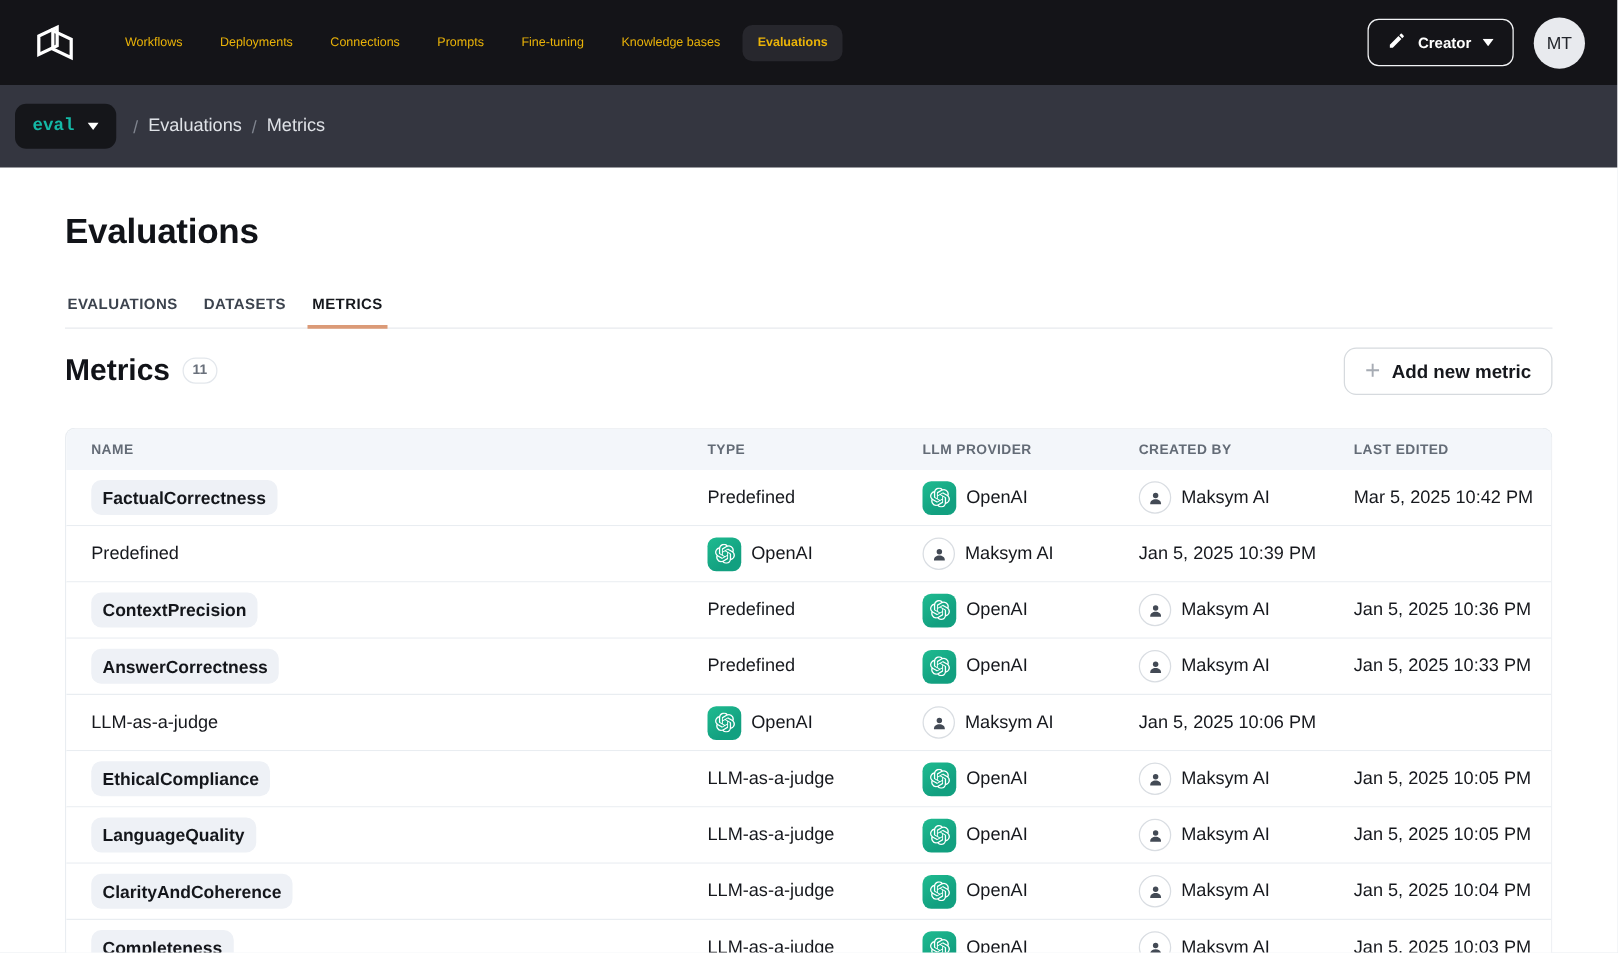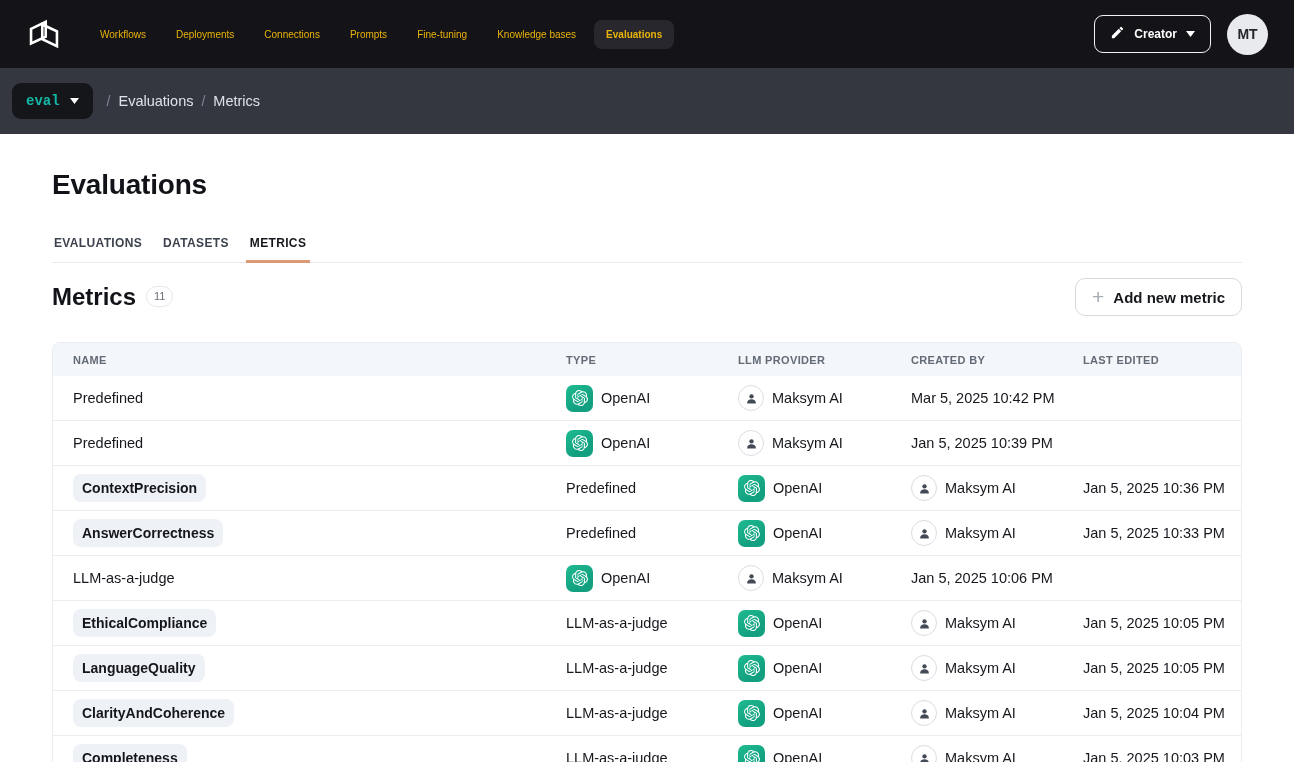--- a/index.html
+++ b/index.html
@@ -42,21 +42,21 @@
     font-weight: 600;
     height: 38px;
     padding: 0 15px;
     cursor: pointer;
   }
   .caret-icon { display: inline-flex; }
   .avatar {
     width: 41px; height: 41px; border-radius: 50%;
     background: #e8eaee;
     color: #23262c;
-    font-size: 14px; font-weight: 700;
+    font-size: 14px; font-weight: 400;
     display: flex; align-items: center; justify-content: center;
     cursor: pointer;
   }
 
   
   .breadcrumb-bar {
     height: 66px;
     background: #343640;
     display: flex;
     align-items: center;
@@ -119,21 +119,21 @@
     justify-content: space-between;
   }
   .section-left { display: flex; align-items: center; gap: 10px; }
   .section-title { font-size: 24px; font-weight: 700; color: #111318; }
   .count-badge {
     min-width: 27px; height: 21px;
     border: 1px solid #e3e7ec;
     border-radius: 11px;
     color: #69707b;
     font-size: 11px;
-    font-weight: 400;
+    font-weight: 700;
     display: inline-flex;
     align-items: center;
     justify-content: center;
     padding: 0 7px;
     transform: translateY(-1px);
   }
   .add-btn {
     display: flex; align-items: center; gap: 9px;
     background: #ffffff;
     border: 1px solid #d6dade;
@@ -279,20 +279,23 @@
   <div class="table">
     <div class="thead">
       <div>NAME</div>
       <div>TYPE</div>
       <div>LLM PROVIDER</div>
       <div>CREATED BY</div>
       <div>LAST EDITED</div>
     </div>
     <div id="tbody">
   <div class="trow">
+    <div class="cell">
+      <span class="name-chip">FactualCorrectness</span>
+    </div>
     <div class="cell">Predefined</div>
     <div class="cell provider-cell">
       <span class="openai-badge">
         <svg width="16" height="16" viewBox="0 0 24 24" fill="#ffffff">
           <path d="M22.2819 9.8211a5.9847 5.9847 0 0 0-.5157-4.9108 6.0462 6.0462 0 0 0-6.5098-2.9A6.0651 6.0651 0 0 0 4.9807 4.1818a5.9847 5.9847 0 0 0-3.9977 2.9 6.0462 6.0462 0 0 0 .7427 7.0966 5.98 5.98 0 0 0 .511 4.9107 6.051 6.051 0 0 0 6.5146 2.9001A5.9847 5.9847 0 0 0 13.2599 24a6.0557 6.0557 0 0 0 5.7718-4.2058 5.9894 5.9894 0 0 0 3.9977-2.9001 6.0557 6.0557 0 0 0-.7475-7.073zm-9.022 12.6081a4.4755 4.4755 0 0 1-2.8764-1.0408l.1419-.0804 4.7783-2.7582a.7948.7948 0 0 0 .3927-.6813v-6.7369l2.02 1.1686a.071.071 0 0 1 .038.052v5.5826a4.504 4.504 0 0 1-4.4945 4.4944zm-9.6607-4.1254a4.4708 4.4708 0 0 1-.5346-3.0137l.142.0852 4.783 2.7582a.7712.7712 0 0 0 .7806 0l5.8428-3.3685v2.3324a.0804.0804 0 0 1-.0332.0615L9.74 19.9502a4.4992 4.4992 0 0 1-6.1408-1.6464zM2.3408 7.8956a4.485 4.485 0 0 1 2.3655-1.9728V11.6a.7664.7664 0 0 0 .3879.6765l5.8144 3.3543-2.0201 1.1685a.0757.0757 0 0 1-.071 0l-4.8303-2.7865A4.504 4.504 0 0 1 2.3408 7.8956zm16.5963 3.8558L13.1038 8.364 15.1192 7.2a.0757.0757 0 0 1 .071 0l4.8303 2.7913a4.4944 4.4944 0 0 1-.6765 8.1042v-5.6772a.79.79 0 0 0-.407-.667zm2.0107-3.0231l-.142-.0852-4.7735-2.7818a.7759.7759 0 0 0-.7854 0L9.409 9.2297V6.8974a.0662.0662 0 0 1 .0284-.0615l4.8303-2.7866a4.4992 4.4992 0 0 1 6.6802 4.66zM8.3065 12.863l-2.02-1.1638a.0804.0804 0 0 1-.038-.0567V6.0742a4.4992 4.4992 0 0 1 7.3757-3.4537l-.142.0805L8.704 5.459a.7948.7948 0 0 0-.3927.6813zm1.0976-2.3654l2.602-1.4998 2.6069 1.4998v2.9994l-2.5974 1.4997-2.6067-1.4997z"></path>
         </svg>
       </span>
       <span>OpenAI</span>
     </div>
     <div class="cell creator-cell">

